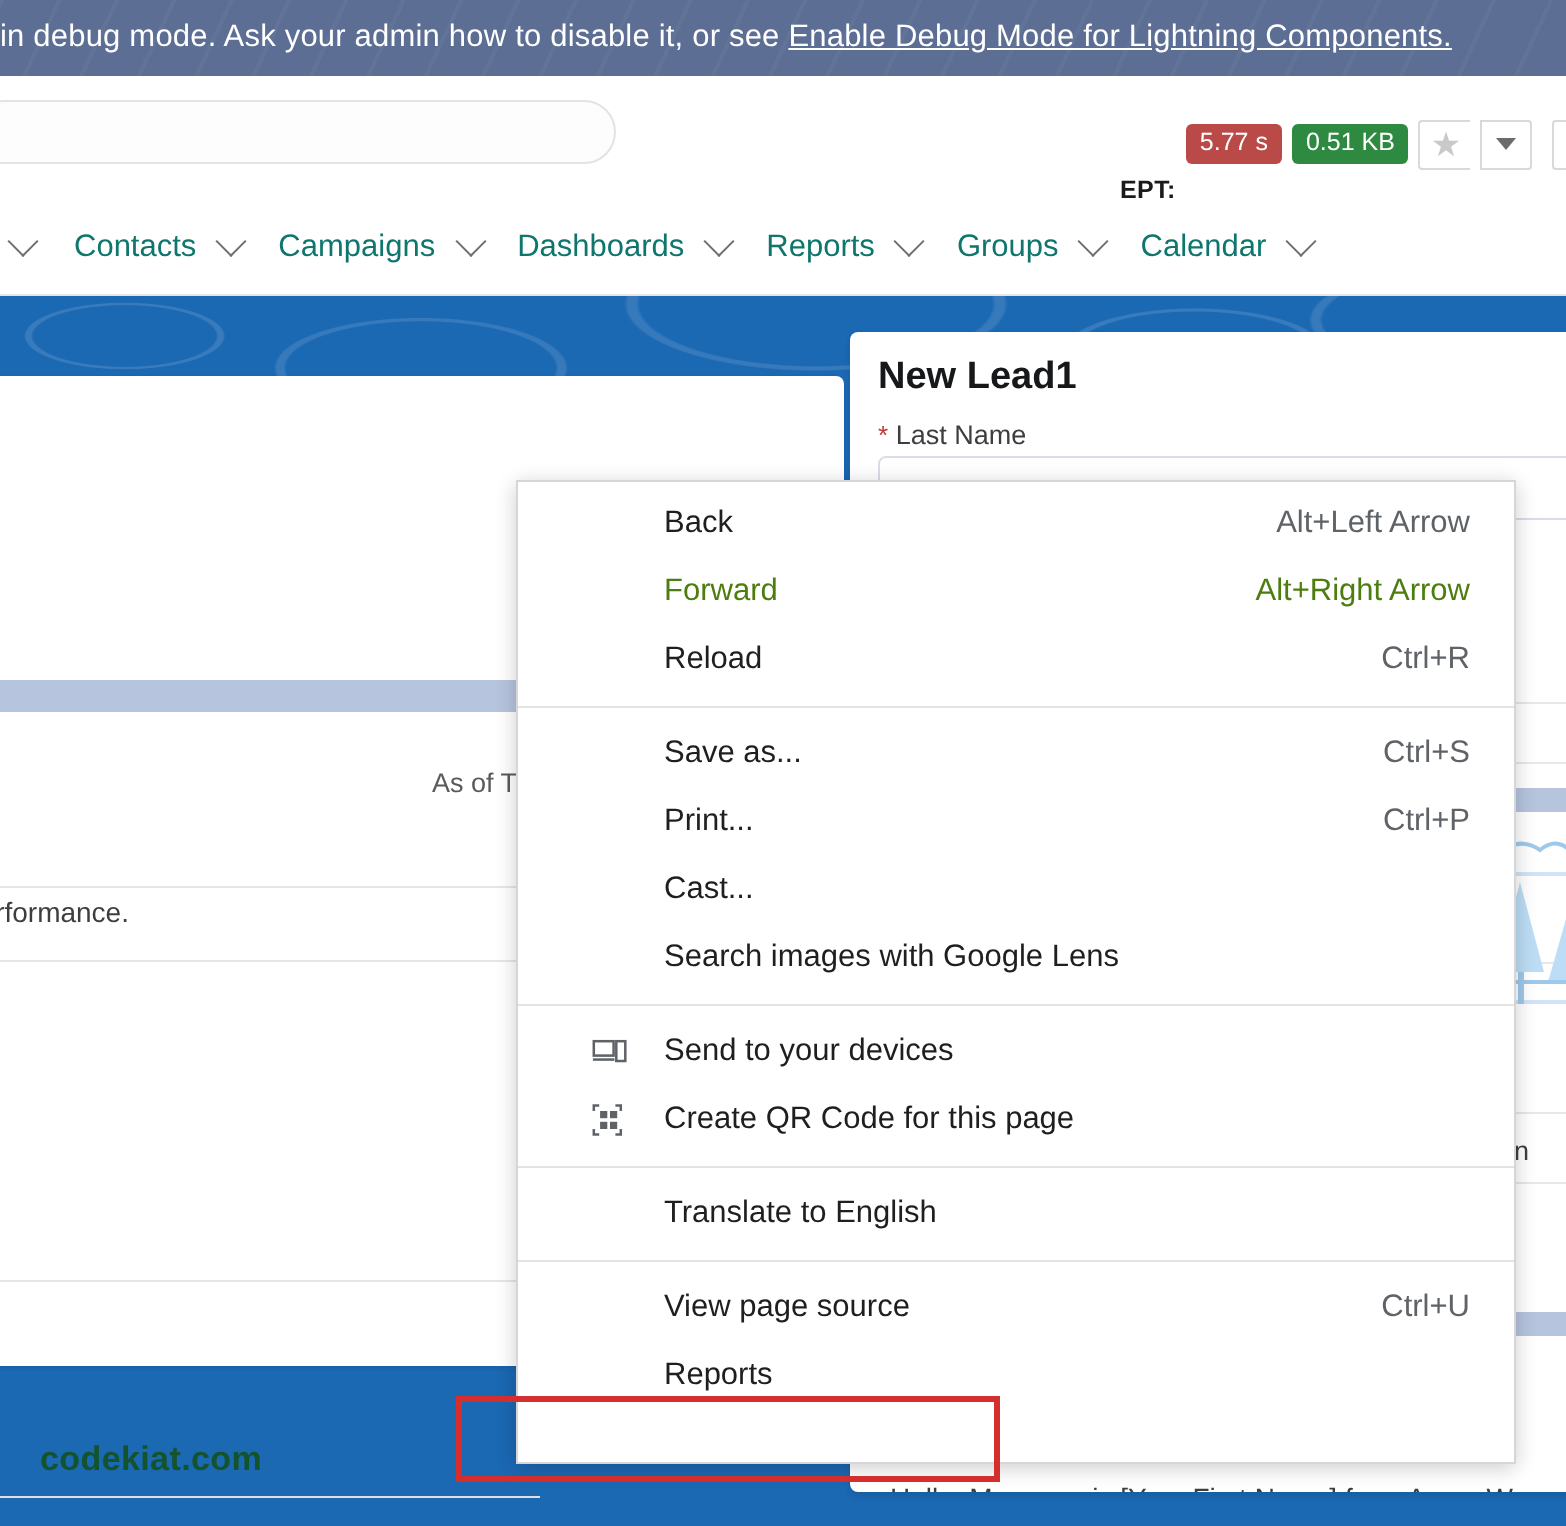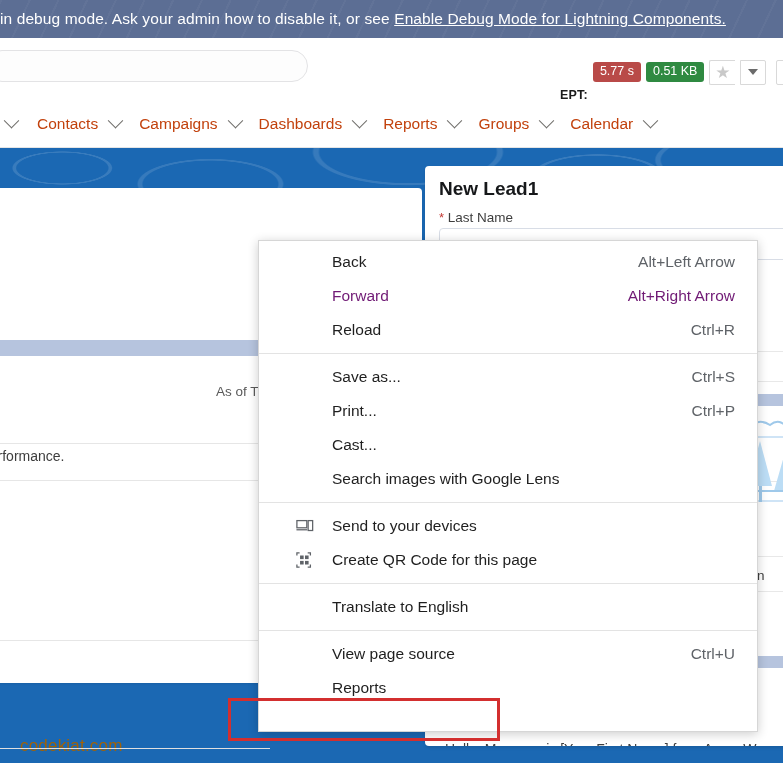--- a/index.html
+++ b/index.html
@@ -68,21 +68,21 @@
     position:absolute; left:0; top:100px; width:783px; height:48px;
     background:#ffffff; border-bottom:1px solid #e5e5e5;
     display:flex; align-items:center;
   }
   .nav-chevron-lone{ margin-left:-6px; width:34px; display:flex; justify-content:center; }
   .nav-item{
     display:flex; align-items:center; gap:12px;
     padding:0 9px 0 9px; height:48px; font-size:15.5px; color:#3a3a3a;
     white-space:nowrap;
   }
-  .nav-item .lbl{ color:#c2410c; }
+  .nav-item .lbl{ color:#0f766e; }
   .chev{
     display:inline-block; width:11px; height:11px;
     border-right:1.6px solid #706e6b; border-bottom:1.6px solid #706e6b;
     transform: rotate(45deg) translate(-2px,-2px);
   }
 
   
   .hero{
     position:absolute; left:0; top:148px; width:783px; height:40px;
     background:#1b68b3; overflow:hidden;
@@ -129,22 +129,22 @@
     position:absolute; left:0; top:452px; width:682px; height:1px; background:#e6e6e6;
   }
   .asof{
     position:absolute; left:476px; top:196px; font-size:13.5px; color:#5a5a5a;
     white-space:nowrap;
   }
   .perf-text{
     position:absolute; left:-18px; top:448px; font-size:14px; color:#3e3e3e; white-space:nowrap;
   }
   .watermark{
-    position:absolute; left:20px; top:736px; font-size:17px; font-weight:normal;
-    color:#a16207; letter-spacing:.2px;
+    position:absolute; left:20px; top:720px; font-size:17px; font-weight:bold;
+    color:#14532d; letter-spacing:.2px;
   }
   .left-foot-line{
     position:absolute; left:0; top:748px; width:270px; height:1px; background:#e0e0e0;
   }
 
   
   .form-card{
     position:absolute; left:425px; top:166px; width:372px; height:580px;
     background:#ffffff; border-radius:4px;
     box-shadow:0 2px 3px rgba(0,0,0,.10);
@@ -184,21 +184,21 @@
     color:#1f1f1f;
   }
   .ctx-item{
     position:relative; height:34px; display:flex; align-items:center;
     padding:0 22px 0 57px;
     margin-left:16px;
   }
   .ctx-item .mi-label{ flex:1; white-space:nowrap; }
   .ctx-item .mi-accel{ color:#5f6368; white-space:nowrap; }
   .ctx-item.disabled .mi-label,
-  .ctx-item.disabled .mi-accel{ color:#701a75; }
+  .ctx-item.disabled .mi-accel{ color:#4d7c0f; }
   .ctx-sep{ height:1px; background:#e3e3e3; margin:6px 0; }
   .mi-icon{
     position:absolute; left:21px; top:50%; transform:translateY(-50%);
     width:18px; height:18px; color:#5f6368;
   }
 
   
   .redbox{
     position:absolute; left:228px; top:698px; width:272px; height:43px;
     border:3px solid #d32f2f; pointer-events:none;

